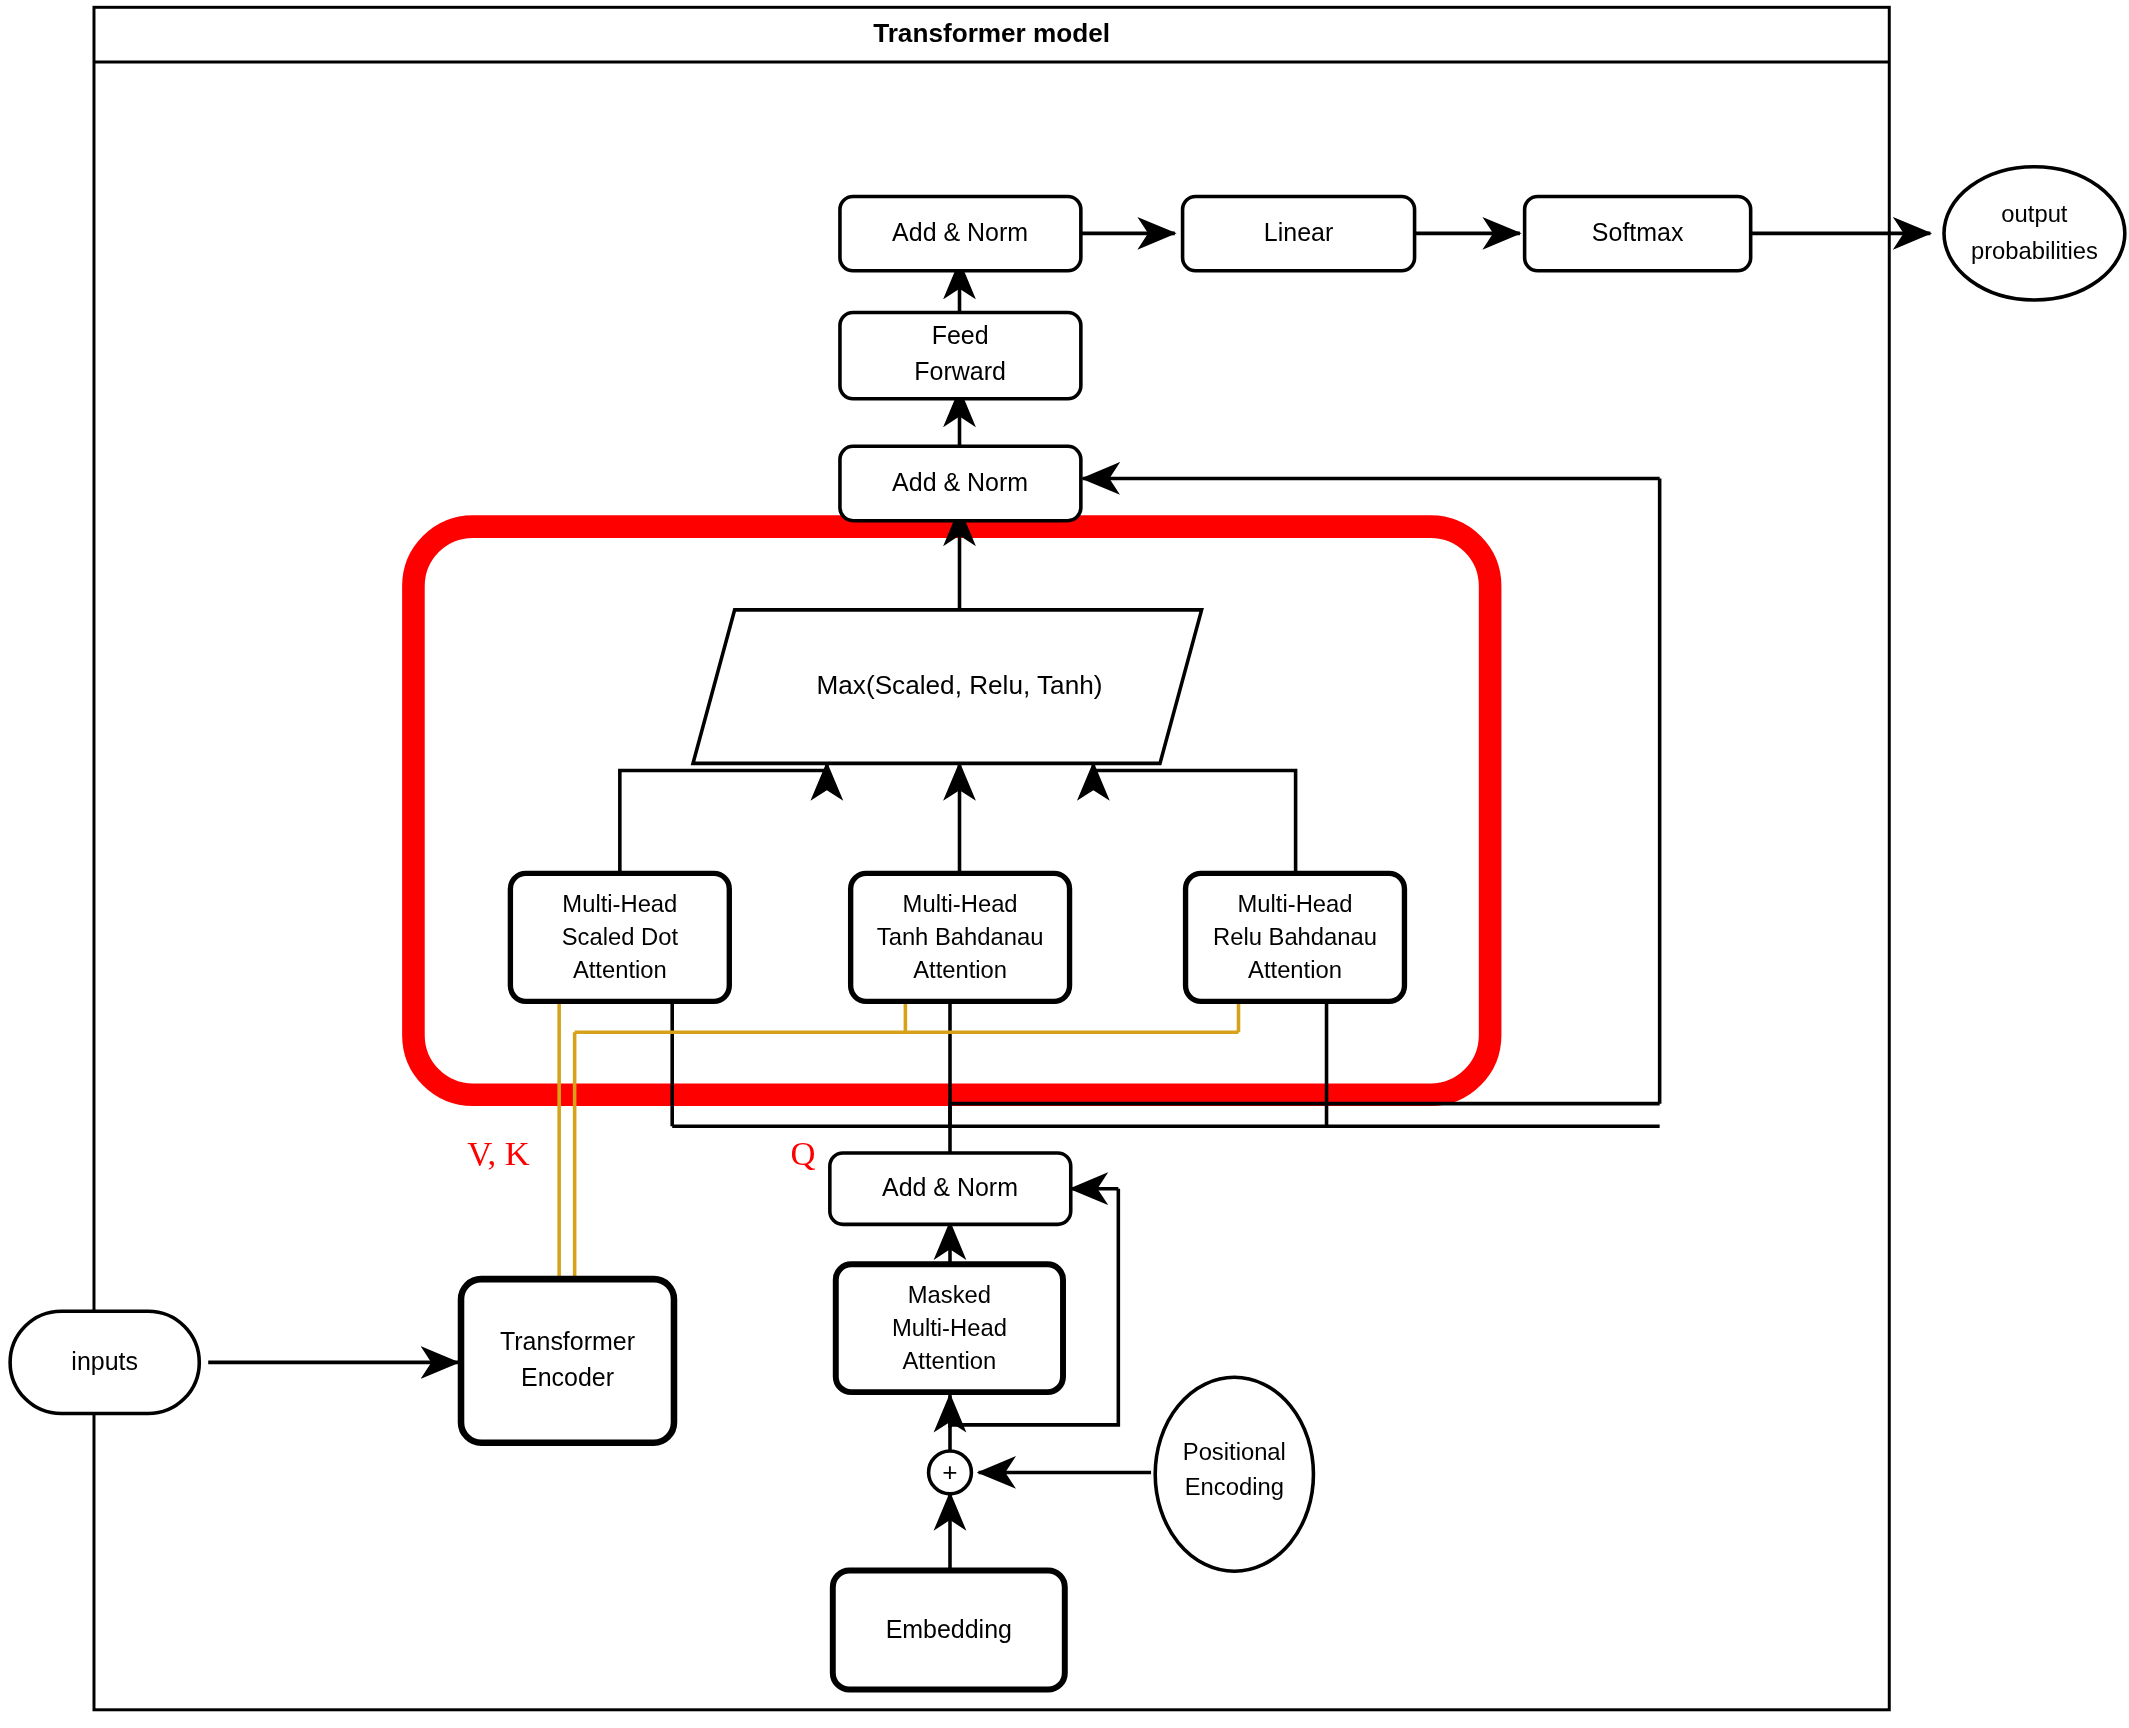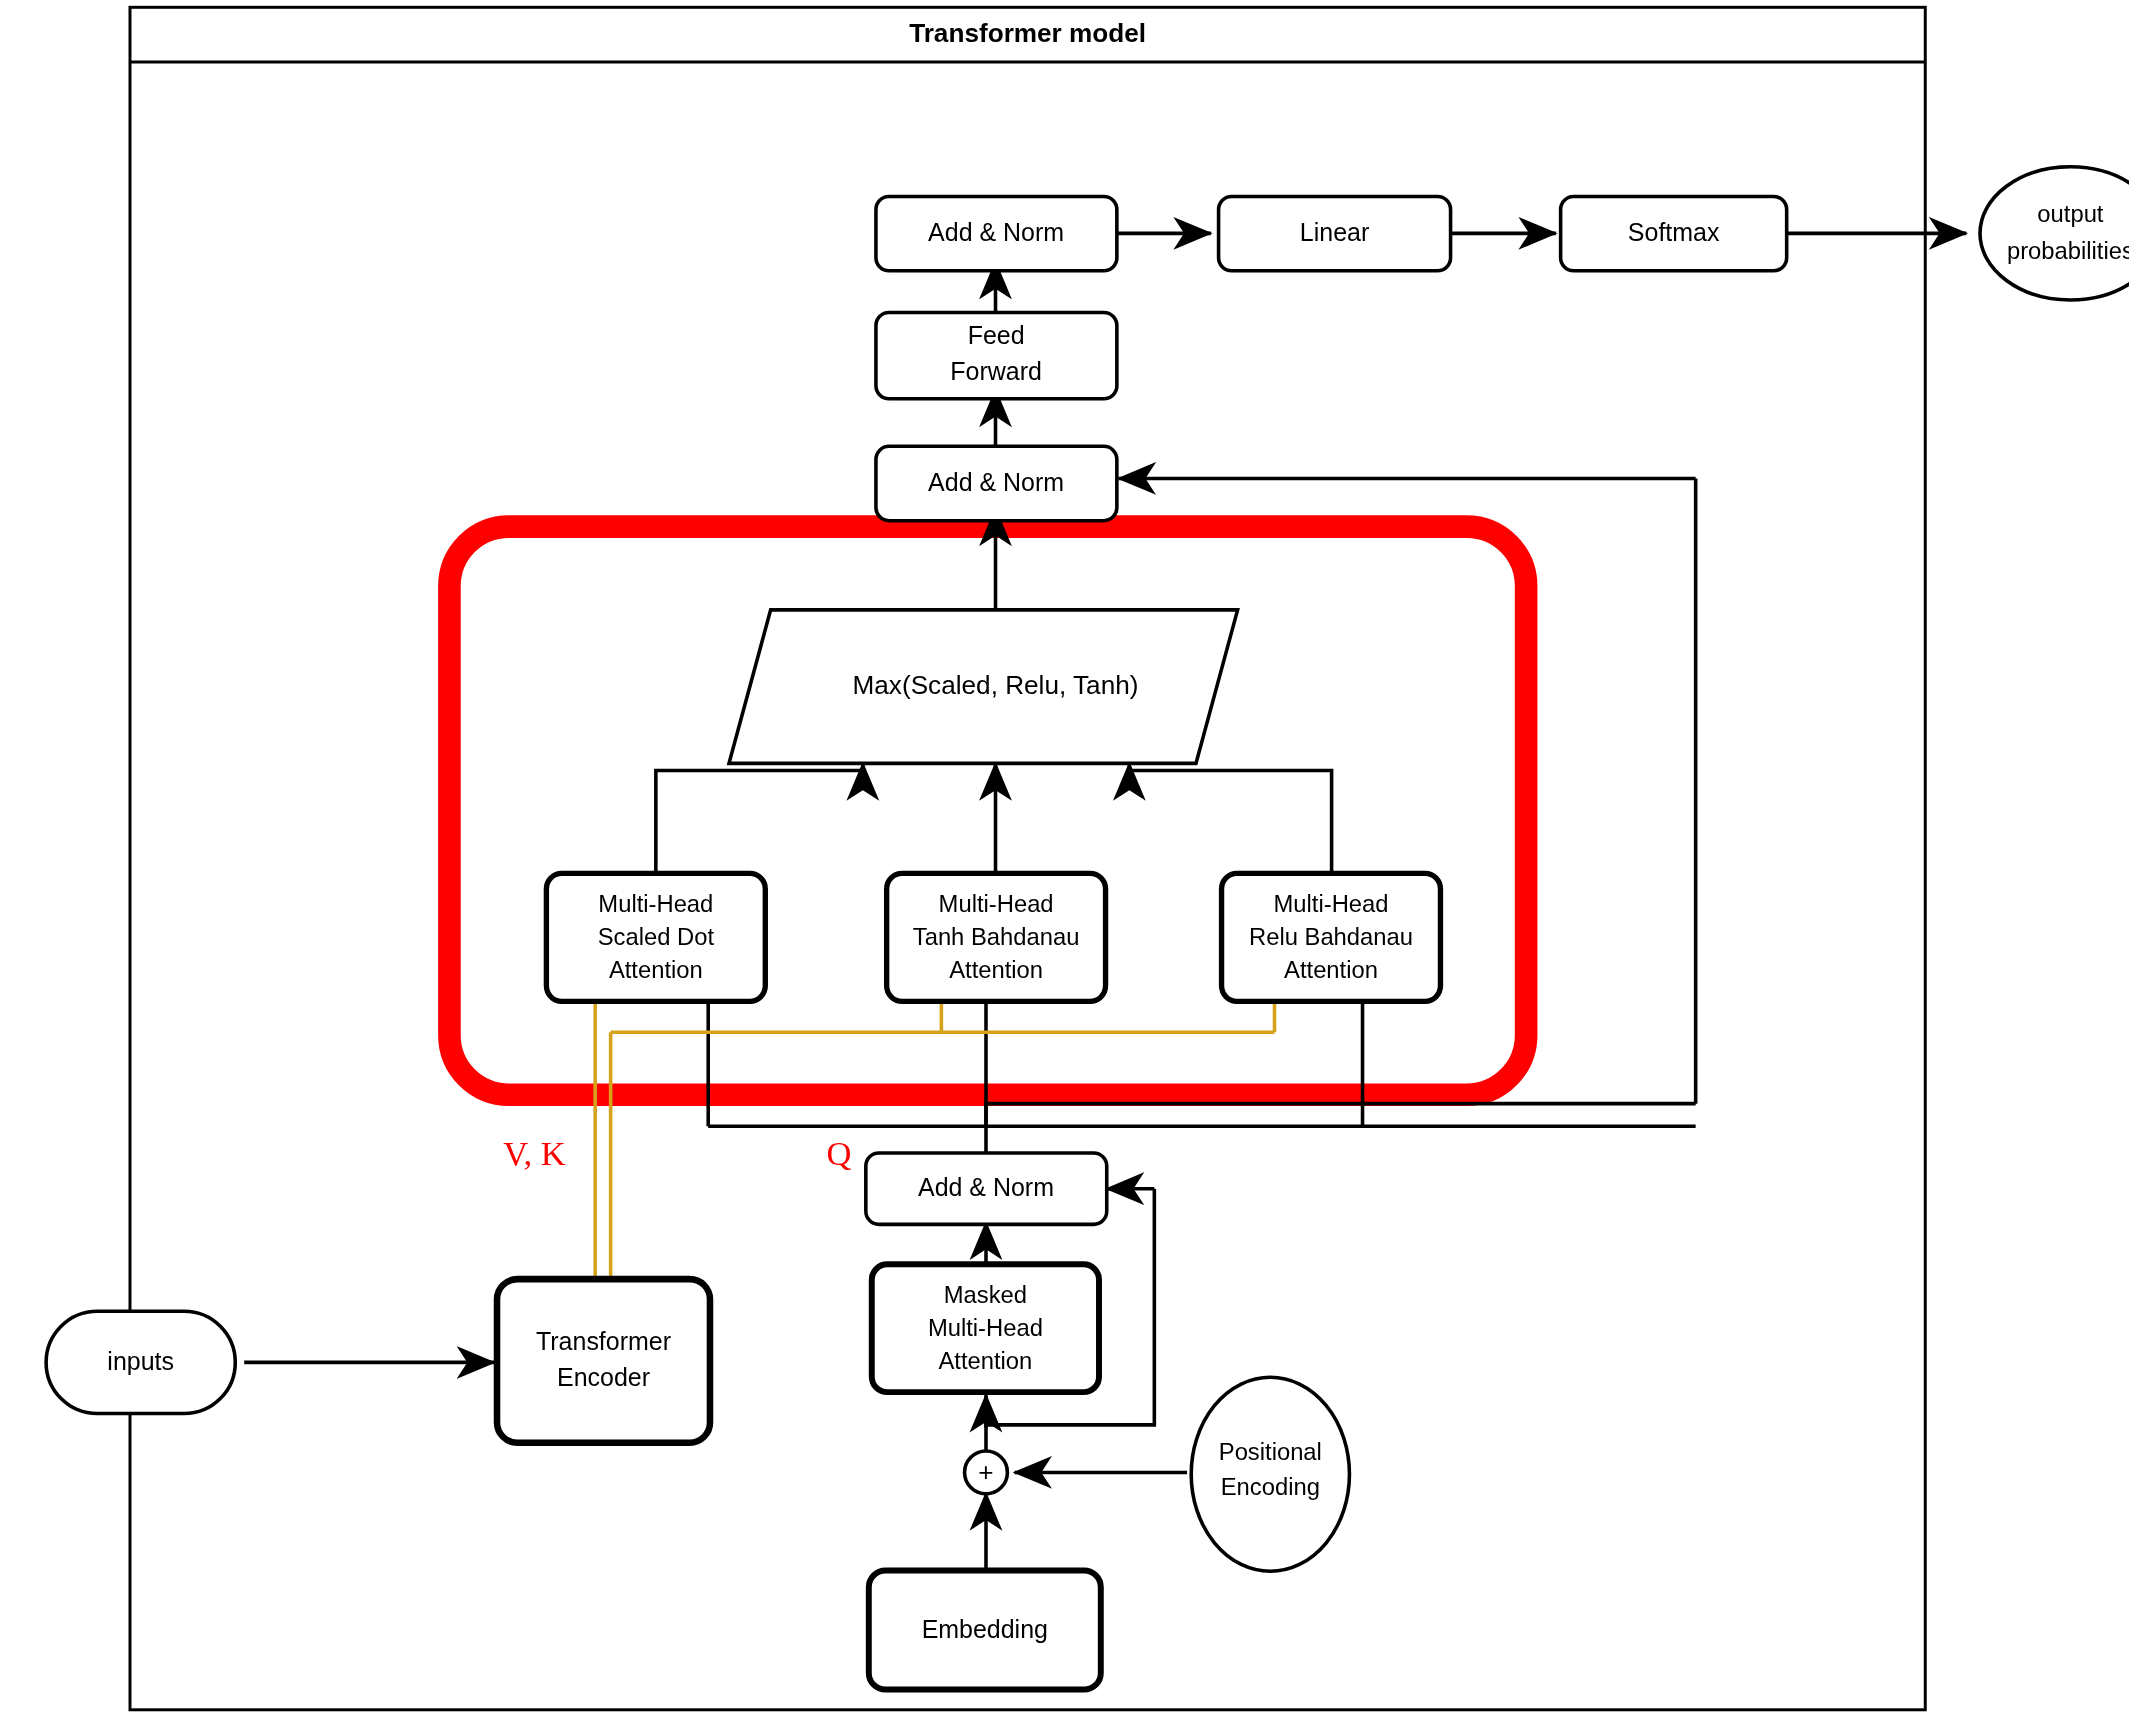--- a/index.html
+++ b/index.html
@@ -1,18 +1,18 @@
 <!DOCTYPE html>
 <html style="font-size:9.5px"><head>
 <meta charset="utf-8">
 <style>
   html,body{margin:0;padding:0;background:#ffffff;}
   body{width:2129px;height:1729px;position:relative;overflow:hidden;
        font-family:"Liberation Sans","DejaVu Sans",sans-serif;}
-  #stage{position:absolute;inset:0;padding-left:36px;}
+  #stage{position:absolute;inset:0;}
   svg{display:block;}
   .nodeLabel{font-family:"Liberation Sans","DejaVu Sans",sans-serif;fill:#000;
              text-anchor:middle;dominant-baseline:middle;}
   .titleLabel{font-family:"Liberation Sans","DejaVu Sans",sans-serif;fill:#000;
               font-weight:bold;text-anchor:middle;dominant-baseline:middle;}
   .qkLabel{font-family:"Liberation Serif","DejaVu Serif",serif;fill:#ff0000;
            text-anchor:middle;dominant-baseline:middle;}
 </style>
 </head>
 <body>

